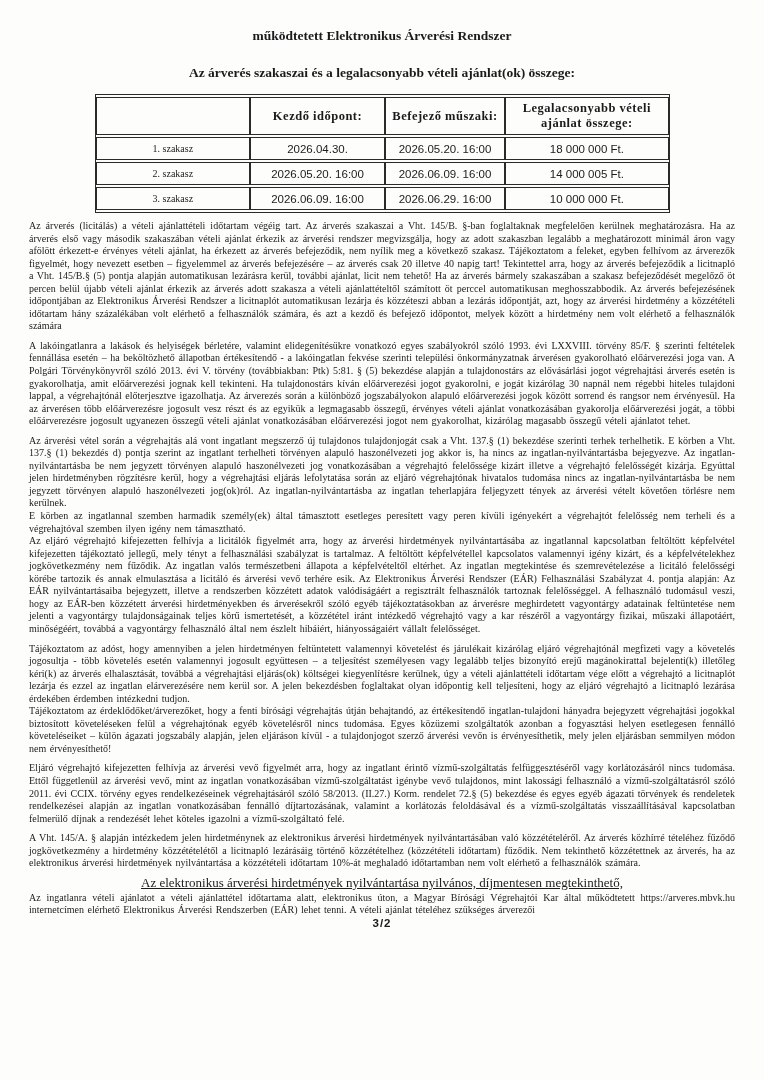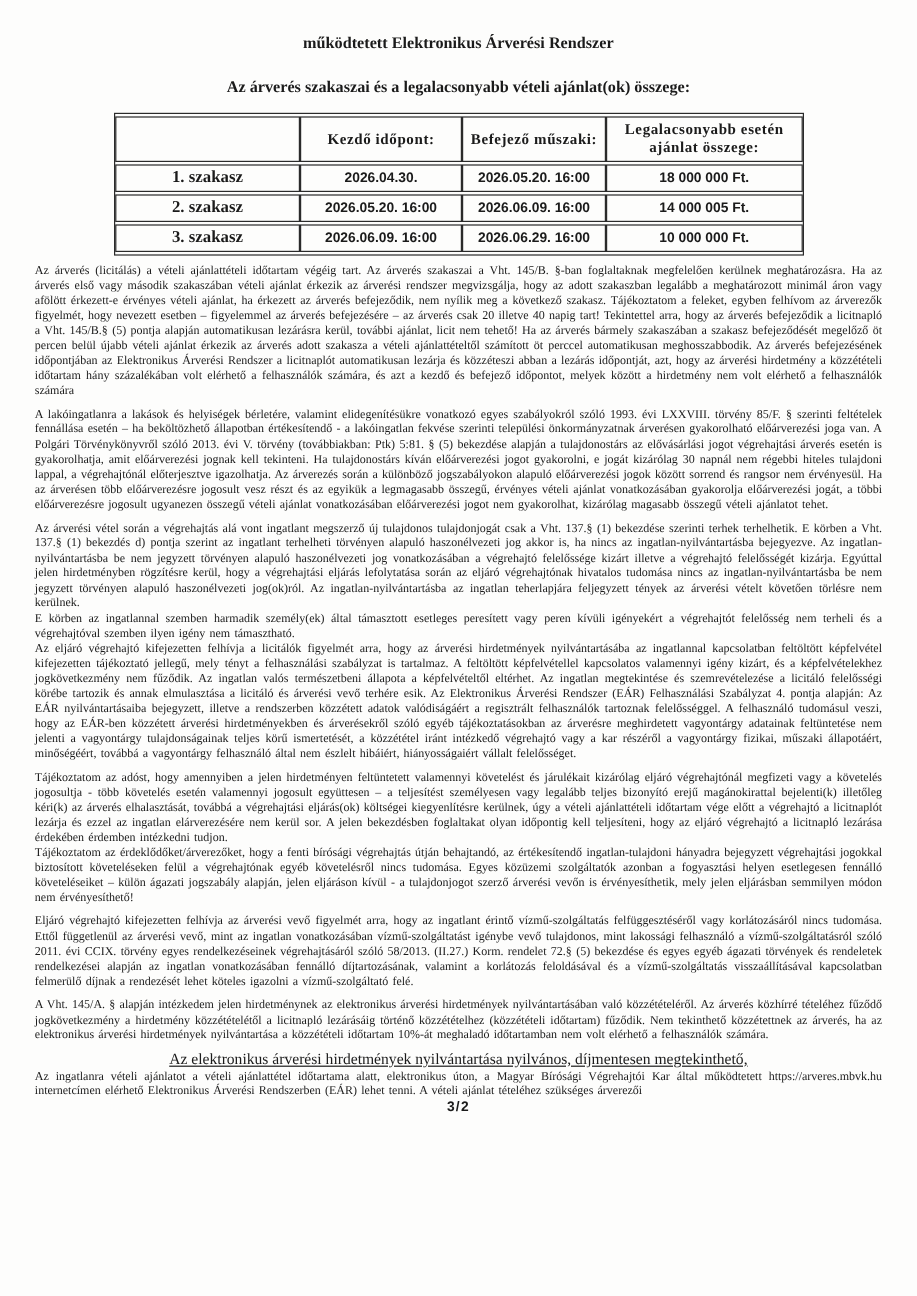--- a/index.html
+++ b/index.html
@@ -34,33 +34,32 @@
     margin: 13px auto 4px auto;
     border-collapse: separate;
     border-spacing: 0 2px;
     border: 1.5px solid #2a2a2a;
   }
   table.phases th, table.phases td {
     border: 1.2px solid #2a2a2a;
     text-align: center;
     vertical-align: middle;
     padding: 1px 4px;
-    font-weight: bold;
   }
   table.phases th {
     font-family: "Liberation Serif", serif;
     font-weight: bold;
     font-size: 12.5px;
     height: 34px;
     letter-spacing: 0.5px;
   }
   table.phases td.phase-label {
     font-family: "Liberation Serif", serif;
-    font-weight: bold;
-    font-size: 14px;
+    font-weight: normal;
+    font-size: 10px;
     height: 19px;
   }
   table.phases td.phase-value {
     font-family: "Liberation Sans", sans-serif;
     font-size: 11.5px;
     height: 19px;
   }
   .col-label  { width: 27%; }
   .col-start  { width: 23.5%; }
   .col-end    { width: 21%; }
@@ -105,21 +104,21 @@
       <col class="col-label">
         <col class="col-start">
         <col class="col-end">
         <col class="col-amount">
     </colgroup>
     <thead>
       <tr>
         <th></th>
         <th>Kezdő időpont:</th>
         <th>Befejező műszaki:</th>
-        <th>Legalacsonyabb esetén ajánlat összege:</th>
+        <th>Legalacsonyabb vételi ajánlat összege:</th>
       </tr>
     </thead>
     <tbody>
       <tr>
         <td class="phase-label">1. szakasz</td>
         <td class="phase-value">2026.04.30.</td>
         <td class="phase-value">2026.05.20. 16:00</td>
         <td class="phase-value">18 000 000 Ft.</td>
       </tr>
       <tr>

